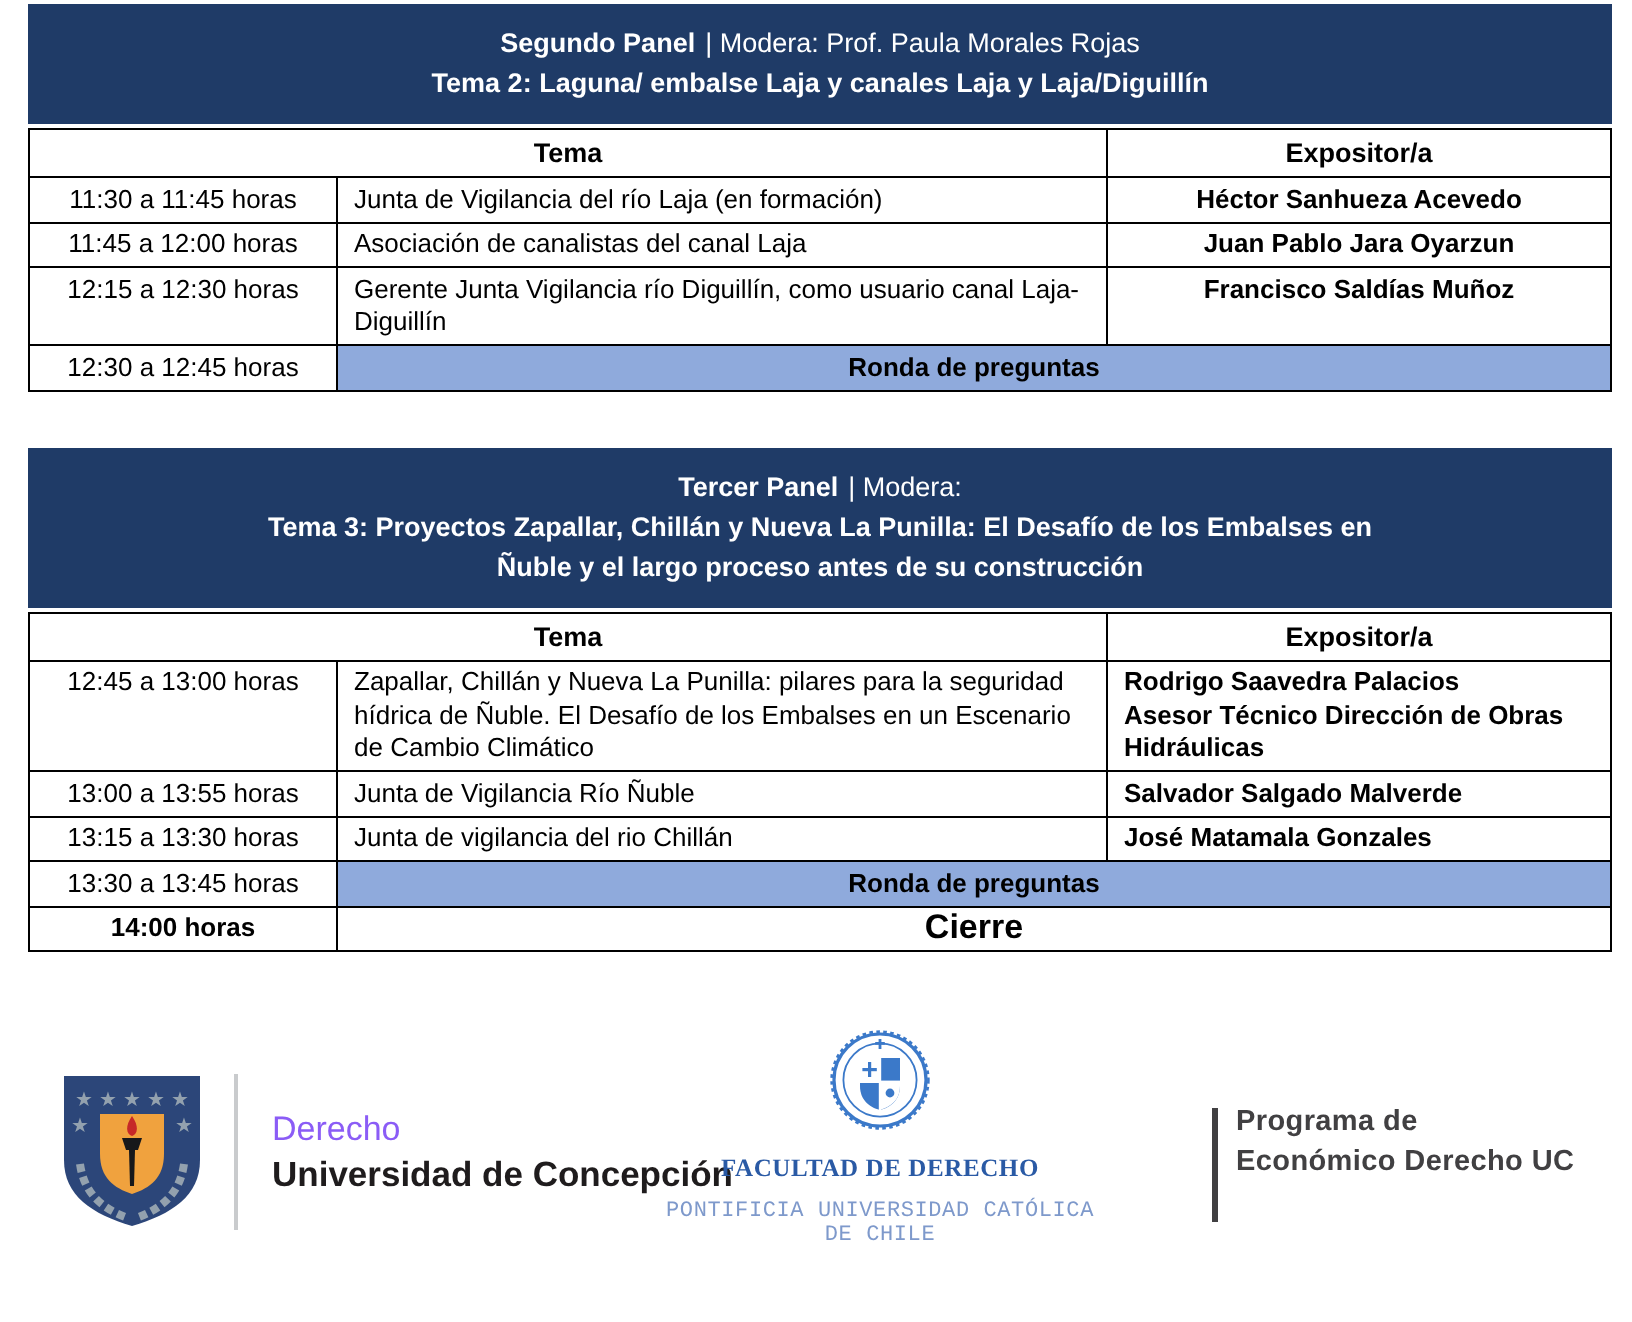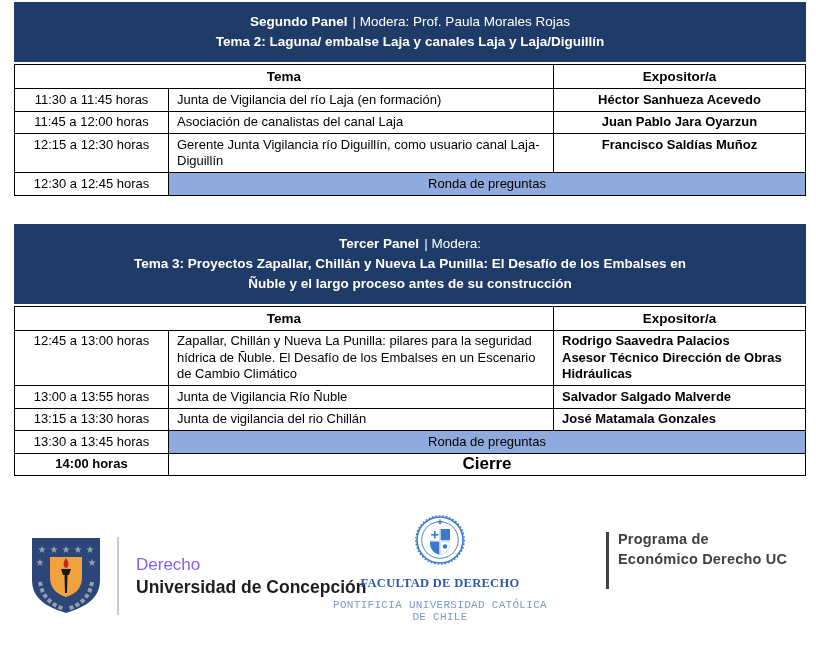--- a/index.html
+++ b/index.html
@@ -14,36 +14,36 @@
   .ph-mod { font-weight:400; margin-left:5px; }
   .ph-theme { font-weight:700; max-width:585px; margin:0 auto; }
 
   table.sched { border-collapse:collapse; width:100%; margin-top:2px; font-size:13px; table-layout:fixed; }
   table.sched th, table.sched td { border:1.5px solid #000; vertical-align:top; }
   table.sched th { font-weight:700; text-align:center; font-size:13.5px; padding:3px 6px; line-height:17px; }
   table.sched td { padding:2.5px 8px; line-height:16.5px; }
   .t-time { text-align:center; }
   .exp-center { text-align:center; font-weight:700; }
   .exp-left  { text-align:left;  font-weight:700; }
-  .ronda-cell { background:#8FAADC; text-align:center; font-weight:400; }
+  .ronda-cell { background:#8FAADC; text-align:center; font-weight:700; }
   .cierre-time { font-weight:700; text-align:center; }
   .cierre-cell { text-align:center; font-weight:700; font-size:17px; line-height:21px; padding-top:3px; }
 
   .footer { position:relative; height:130px; margin-top:38px; }
 
   .logo-udec { position:absolute; left:30px; top:22px; display:flex; align-items:center; }
   .udec-sep { width:2px; height:78px; background:#C9CBCD; margin:0 17px 0 15px; }
   .udec-line1 { font-size:17px; color:#8b5cf6; line-height:20px; }
   .udec-line2 { font-size:17.5px; font-weight:700; color:#1F1C1D; line-height:22px; margin-top:1px; }
 
   .logo-uc { position:absolute; left:330px; top:1px; width:220px; text-align:center; }
   .uc-line1 { font-family:"Liberation Serif", serif; font-weight:700; font-size:12.5px; color:#2A5AA5; letter-spacing:0.3px; margin-top:7px; }
   .uc-line2 { font-family:Liberation Mono, monospace; font-size:11px; color:#7E99CB; letter-spacing:0.3px; margin-top:8px; }
 
-  .logo-pde { position:absolute; left:606px; top:16px; display:flex; }
+  .logo-pde { position:absolute; left:606px; top:38px; display:flex; }
   .pde-bar { width:3px; background:#414042; height:57px; margin-top:2px; }
   .pde-text { font-size:14.5px; font-weight:700; color:#414042; line-height:19.5px; margin-left:9px; letter-spacing:0.2px; }
 </style>
 </head>
 <body>
 
 <div class="page">
 
   <section class="panel">
     <div class="panel-header">

